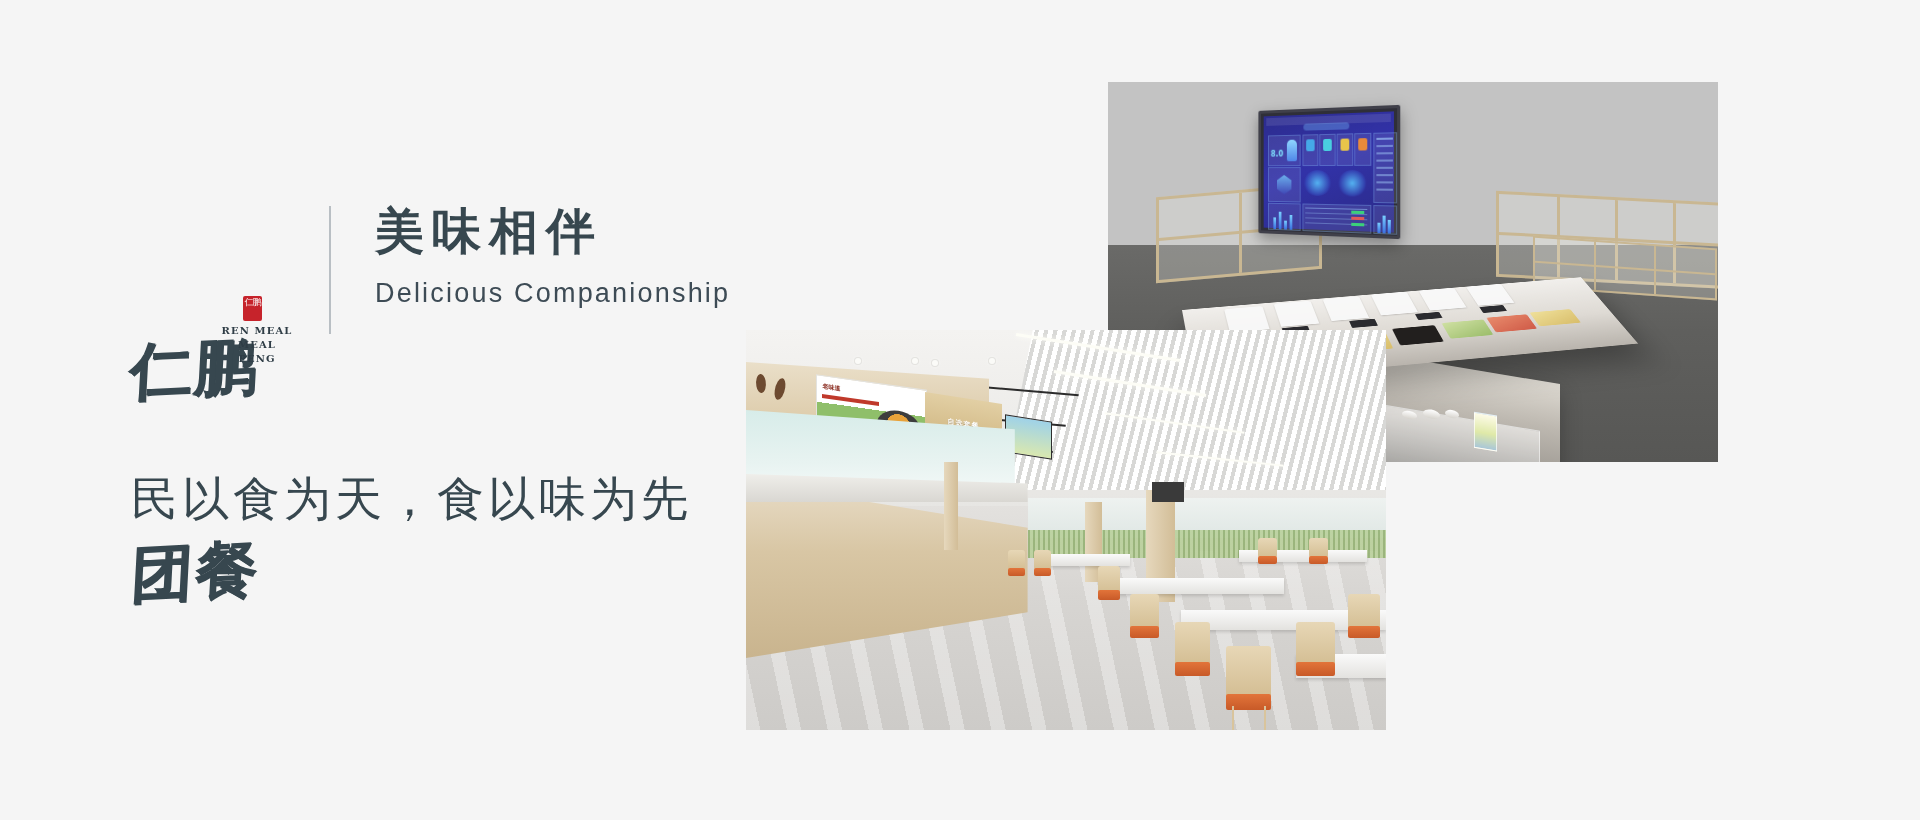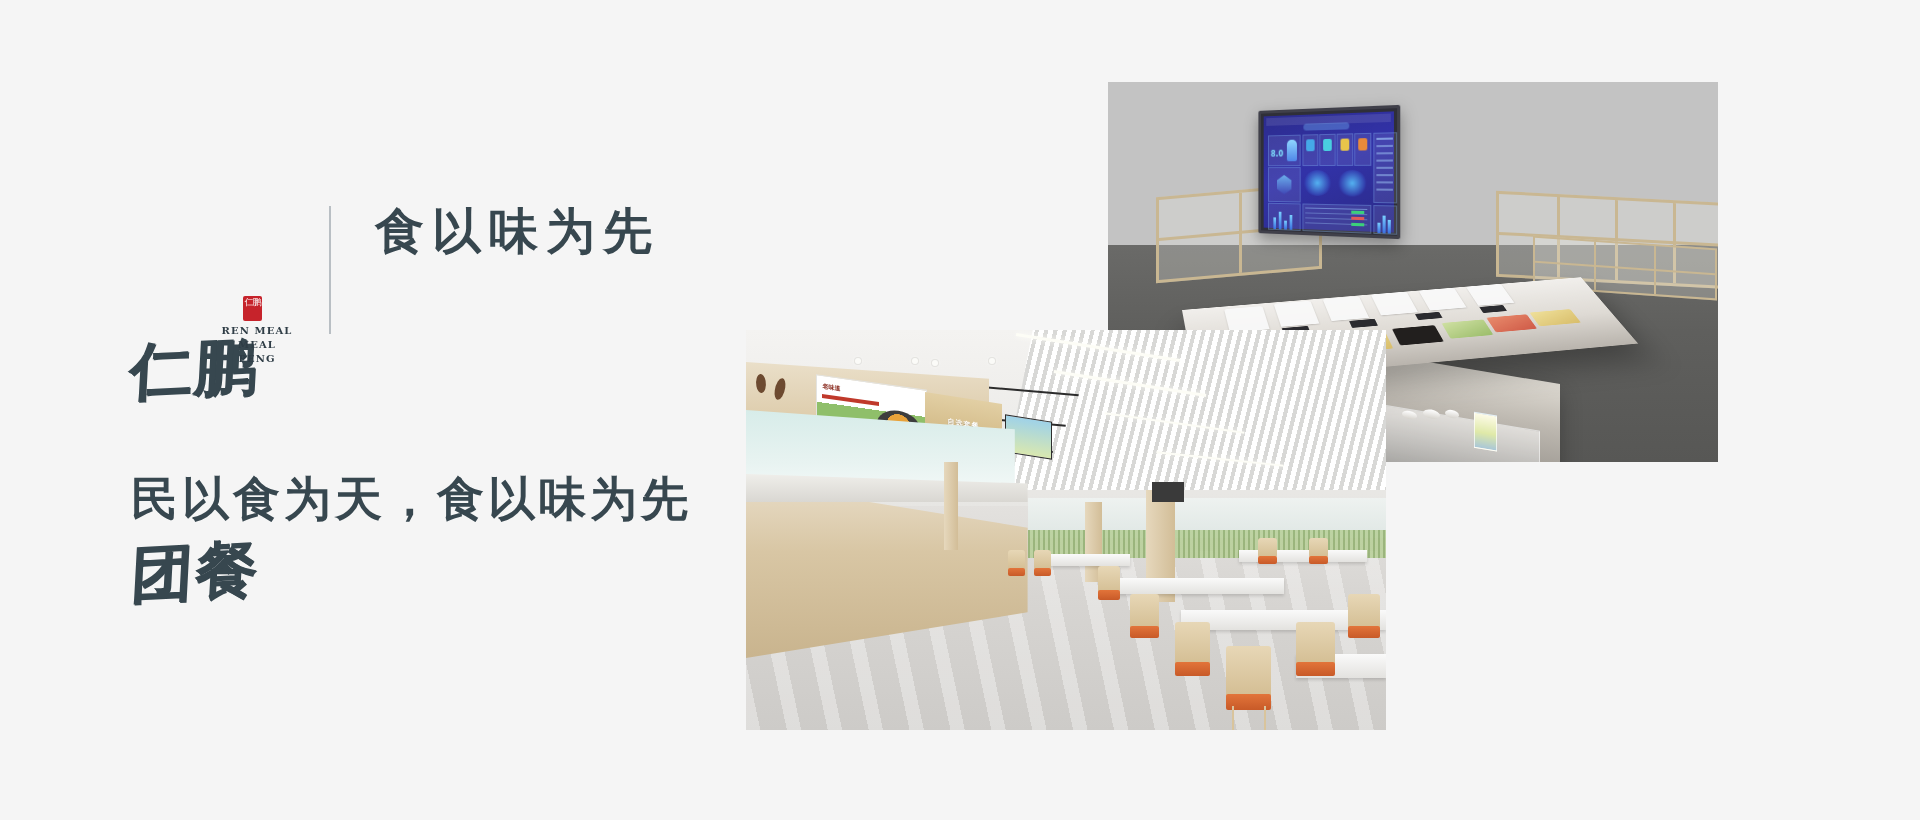--- a/index.html
+++ b/index.html
@@ -78,21 +78,21 @@
     font-size:27px;
     font-weight:400;
     color:#3d4b55;
     letter-spacing:2.2px;
     white-space:nowrap;
   }
 
   .tagline{
     position:absolute;left:131px;top:468px;
     font-size:47px;
-    font-weight:700;
+    font-weight:400;
     color:#37474f;
     letter-spacing:4px;
     white-space:nowrap;
   }
 
   
   .img-render{
     position:absolute;left:1108px;top:82px;width:610px;height:380px;
     overflow:hidden;background:#5e5e5c;
   }
@@ -234,21 +234,22 @@
       <div class="en-stack">
         <div>REN MEAL</div>
         <div>MEAL</div>
         <div>PENG</div>
       </div>
     </div>
 
     <div class="divider"></div>
 
     <div class="titles">
-      <div class="title-cn">食以味为先</div>
+      <div class="title-cn">美味相伴</div>
+      <div class="title-en">Delicious Companionship</div>
     </div>
   </div>
 
   <div class="tagline">民以食为天，食以味为先</div>
 
   <div class="img-render">
     <div class="rnd-wall"></div>
     <div class="rnd-floor"></div>
 
     <div class="rail r-a">

